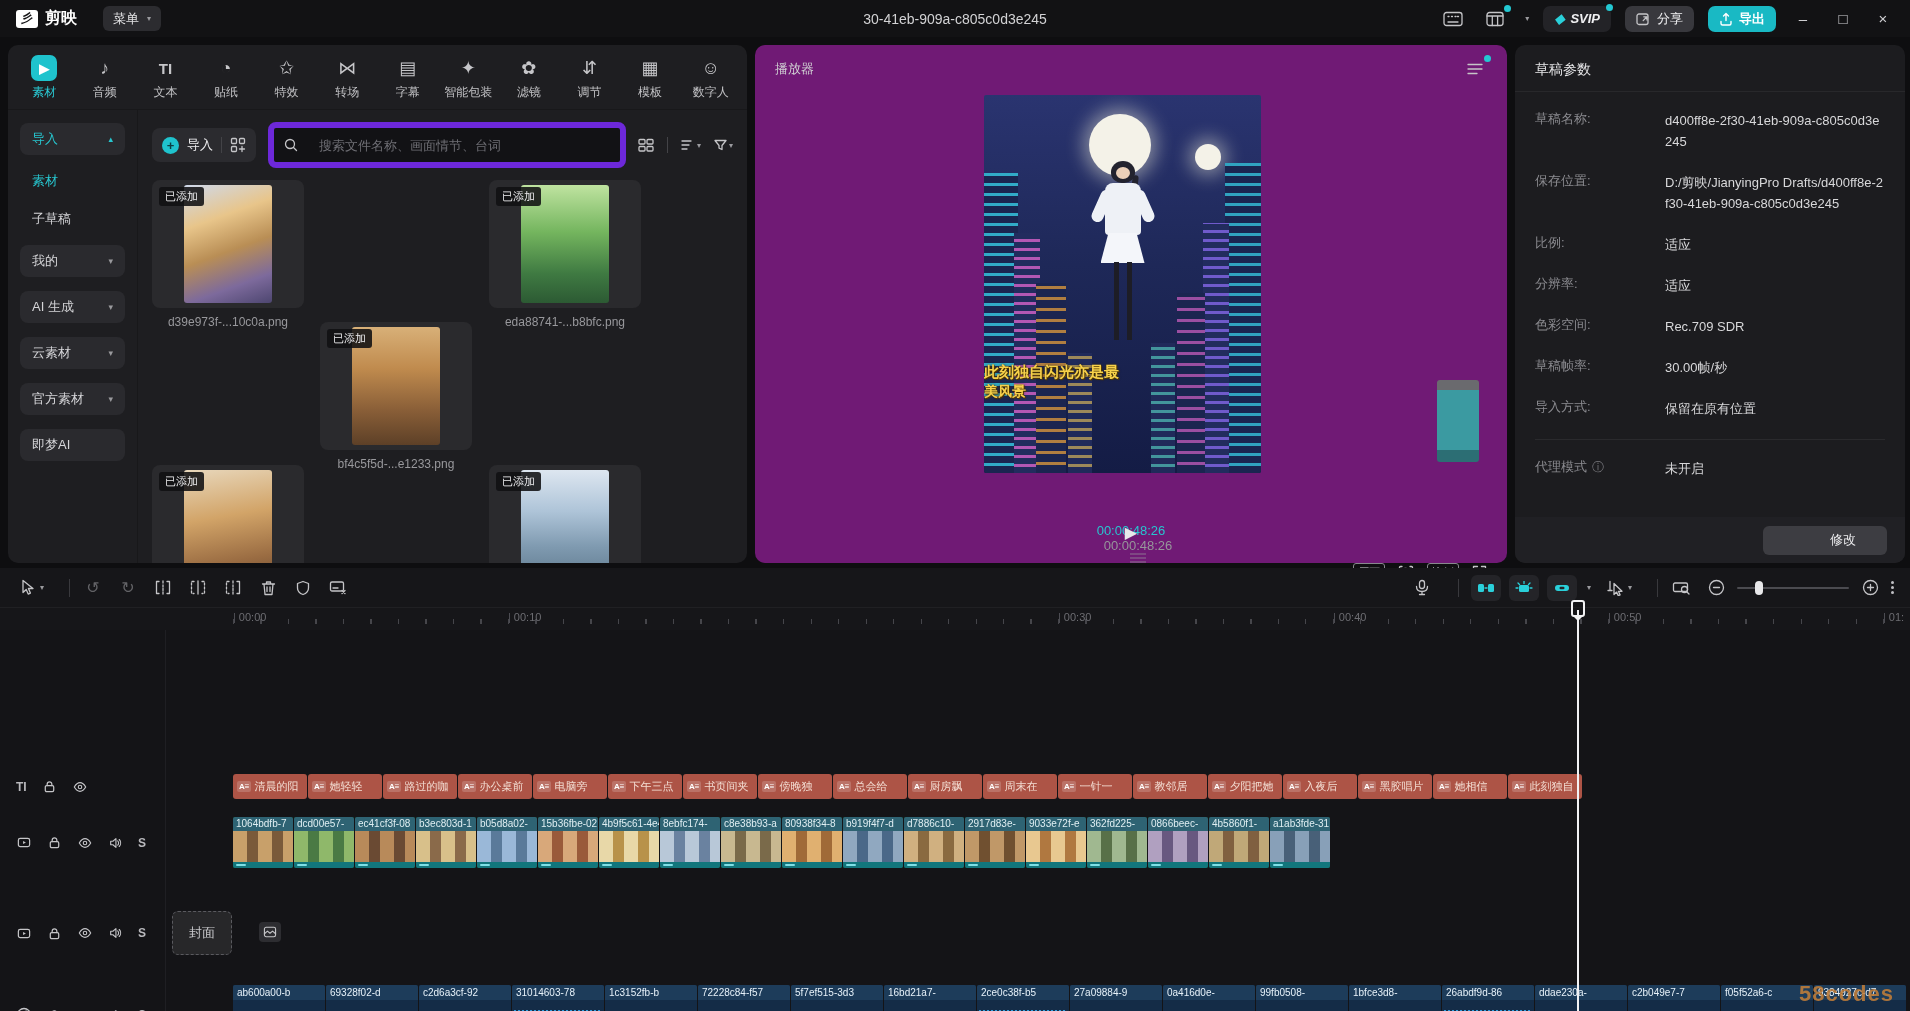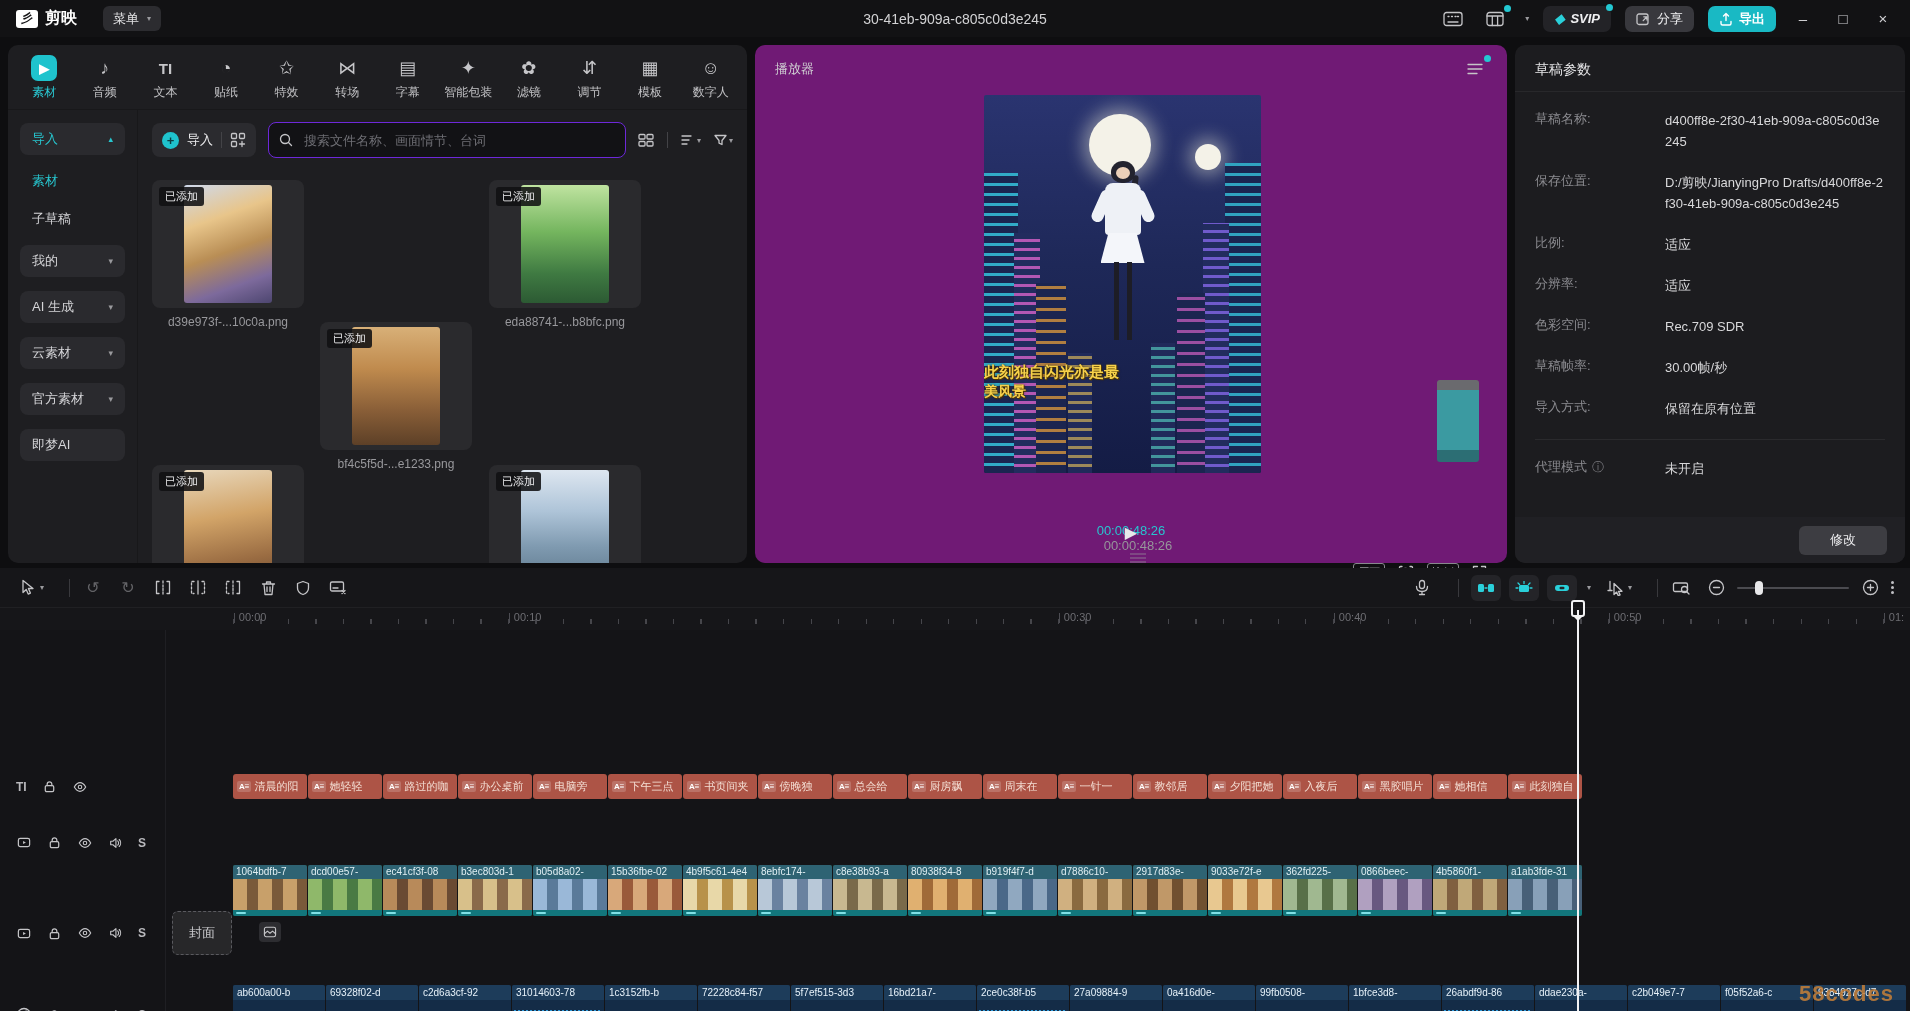--- a/index.html
+++ b/index.html
@@ -47,21 +47,21 @@
   .side-item .chev{font-size:9px;color:#9a9a9e;}
   .side-item.accent .chev{color:#27c6cf;}
 
   
   .media{position:absolute;left:130px;top:64px;right:0;bottom:0;overflow:hidden;}
   .media-head{display:flex;align-items:center;padding:13px 14px 0 14px;}
   .import-group{display:flex;align-items:center;height:34px;background:#2b2b2f;border-radius:8px;padding:0 10px;gap:8px;}
   .plus-circle{width:17px;height:17px;border-radius:50%;background:#1fc3cd;color:#0c3f43;display:flex;align-items:center;justify-content:center;font-size:13px;font-weight:bold;}
   .imp-label{font-size:13px;color:#ececee;}
   .grp-sep{width:1px;height:16px;background:#434347;}
-  .searchbox{flex:1;display:flex;align-items:center;height:34px;background:#121215;border:1px solid #6d28d9;border-radius:8px;margin:0 12px;padding:0 10px;gap:9px;}
+  .searchbox{flex:1;display:flex;align-items:center;height:34px;background:#121215;border:6px solid #6d28d9;border-radius:8px;margin:0 12px;padding:0 10px;gap:19px;}
   .searchbox input{flex:1;background:transparent;border:none;outline:none;color:#c9c9cc;font-size:13px;font-family:"Liberation Sans",sans-serif;}
   .searchbox input::placeholder{color:#6e6e74;}
   .media-tools{display:flex;align-items:center;gap:13px;color:#b9b9bd;}
   .group-label{padding:10px 0 0 16px;font-size:13px;color:#cdcdd0;}
   .media-grid{position:absolute;left:0;top:0;right:0;bottom:0;}
   .m-item{position:absolute;width:152px;}
   .m-card{position:relative;width:152px;height:128px;background:#2a2a2d;border-radius:8px;display:flex;align-items:center;justify-content:center;}
   .m-thumb{width:88px;height:118px;border-radius:3px;}
   .added{position:absolute;left:7px;top:7px;background:rgba(16,16,18,.88);color:#ececee;font-size:11px;padding:2px 6px;border-radius:3px;}
   .m-cap{margin-top:7px;text-align:center;font-size:12px;color:#98989c;white-space:nowrap;overflow:hidden;}
@@ -102,21 +102,21 @@
 
   
   .pp-title{padding:16px 20px 12px 20px;font-size:14px;color:#e6e6e8;border-bottom:1px solid #28282b;}
   .pp-body{padding:18px 20px 0 20px;}
   .pp-row{display:flex;margin-bottom:20px;gap:18px;}
   .pp-label{width:112px;color:#8b8b90;font-size:13px;flex:none;}
   .pp-value{flex:1;color:#d8d8da;font-size:13px;line-height:21px;word-break:break-all;}
   .pp-div{height:1px;background:#2a2a2d;margin:4px 0 18px 0;}
   .info-ico{display:inline-block;margin-left:5px;color:#77777c;font-size:12px;}
   .pp-footer{position:absolute;left:0;right:0;bottom:0;height:46px;background:#202024;border-radius:0 0 10px 10px;display:flex;align-items:center;justify-content:flex-end;padding:0 18px;box-sizing:border-box;}
-  .modify-btn{width:88px;height:29px;background:#3d3d42;border-radius:6px;color:#ececee;font-size:13px;display:flex;align-items:center;justify-content:center;}
+  .modify-btn{width:88px;height:29px;background:#3d3d42;border-radius:6px;color:#ececee;font-size:13px;display:flex;align-items:center;justify-content:center;padding-left:36px;}
 
   
   .timeline{position:absolute;left:0;top:568px;width:1910px;height:443px;background:#161619;}
   .tl-toolbar{position:absolute;left:0;top:0;right:0;height:40px;display:flex;align-items:center;padding:0 16px;box-sizing:border-box;border-bottom:1px solid #202023;}
   .tool{display:flex;align-items:center;justify-content:center;min-width:22px;height:24px;color:#bfbfc3;}
   .tool.dim{opacity:.45;}
   .tgap{margin-right:13px;}
   .vsep{width:1px;height:18px;background:#39393d;margin:0 12px;}
   .chev-s{font-size:8px;color:#9a9a9e;margin-left:2px;}
   .tl-right{margin-left:auto;display:flex;align-items:center;}
@@ -136,21 +136,21 @@
   .th-row{position:absolute;left:16px;display:flex;align-items:center;gap:15px;color:#c5c5c8;}
   .th-txt{font-size:12px;font-weight:bold;color:#b9b9bd;}
   .spacer16{width:16px;}
 
   .clips{position:absolute;left:233px;display:flex;gap:1px;}
   .clips-text{top:144px;height:25px;}
   .t-clip{flex:none;width:74px;height:25px;background:#ad5446;border-radius:3px;display:flex;align-items:center;padding:0 4px;box-sizing:border-box;overflow:hidden;}
   .t-badge{flex:none;font-size:8px;font-weight:bold;color:#fff;background:rgba(255,255,255,.18);border-radius:2px;padding:1px 2px;margin-right:3px;}
   .t-name{font-size:11px;color:#f3ddd3;white-space:nowrap;overflow:hidden;}
   .clips-video{top:187px;height:51px;}
-  .v-clip{flex:none;width:74px;height:51px;border-radius:2px;overflow:hidden;background:#14532d;margin-top:48px;}
+  .v-clip{flex:none;width:60px;height:51px;border-radius:2px;overflow:hidden;background:#14532d;}
   .v-name{height:14px;background:#2e6373;font-size:10px;color:#dfeef2;line-height:14px;padding:0 3px;white-space:nowrap;overflow:hidden;}
   .v-thumb{height:31px;}
   .v-foot{height:6px;background:#12767c;position:relative;}
   .v-foot i{position:absolute;left:3px;top:2px;width:10px;height:2px;background:#7fe0e6;border-radius:1px;}
   .cover-btn{position:absolute;left:172px;top:281px;width:60px;height:44px;border:1px dashed #5a5a5f;border-radius:6px;background:#272729;color:#cbcbce;font-size:13px;display:flex;align-items:center;justify-content:center;box-sizing:border-box;}
   .cover-ico{position:absolute;left:259px;top:292px;width:22px;height:20px;background:#2d2d31;border-radius:4px;display:flex;align-items:center;justify-content:center;color:#a8a8ac;}
   .clips-audio{top:355px;height:60px;}
   .a-clip{flex:none;width:92px;height:60px;border-radius:2px;overflow:hidden;background:#142c47;position:relative;}
   .a-name{height:15px;font-size:10px;color:#e6f1f9;line-height:15px;padding:0 4px;background:#1d3c5a;white-space:nowrap;overflow:hidden;}
   .wave{position:absolute;left:2px;right:2px;bottom:3px;background-image:repeating-linear-gradient(90deg,#2f9edf 0 2px,transparent 2px 4px),repeating-linear-gradient(90deg,#53b4ea 0 2px,transparent 2px 6px);background-size:100% 100%,100% 55%;background-position:left bottom,left bottom;background-repeat:no-repeat,no-repeat;}

